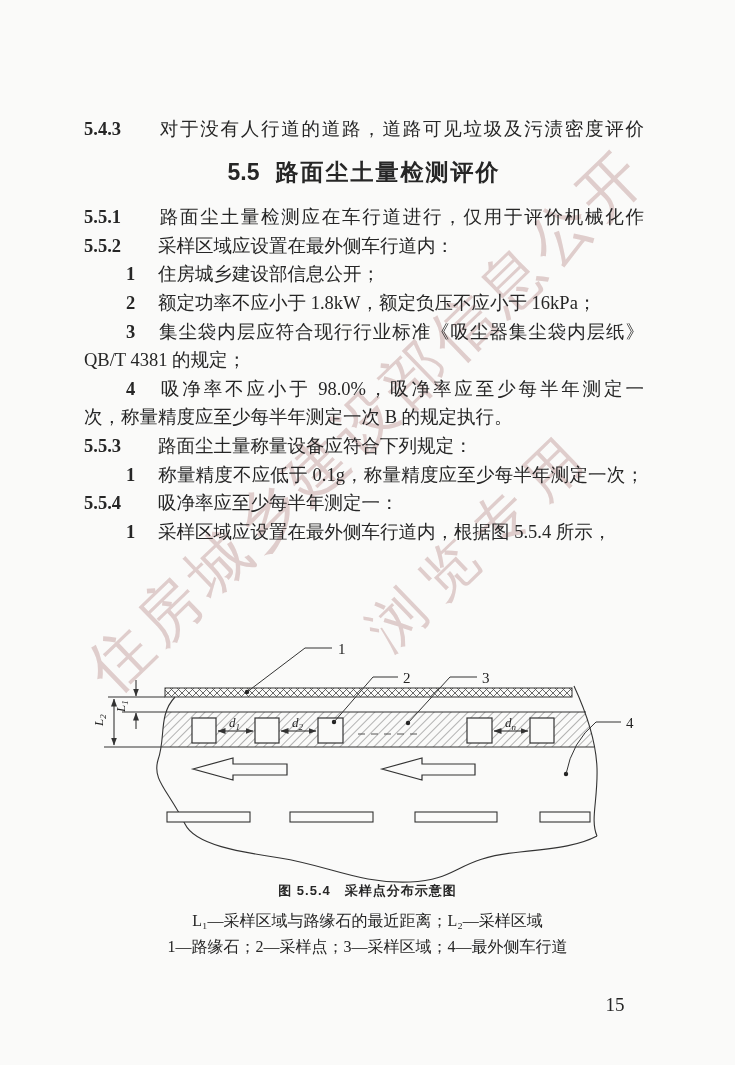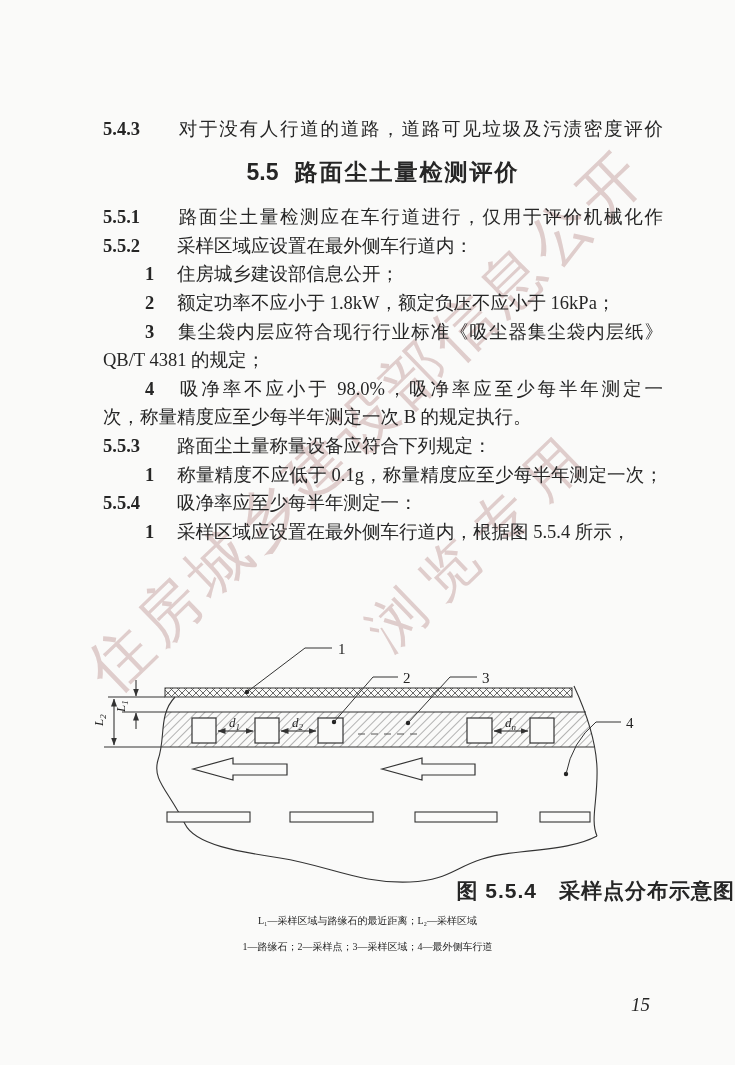--- a/index.html
+++ b/index.html
@@ -18,21 +18,21 @@
     font-family:"Liberation Serif","DejaVu Serif",serif;
     white-space:nowrap;
     transform-origin:left center;
     pointer-events:none;
   }
   #wm1{left:98px;top:648px;font-size:62px;height:64px;line-height:64px;letter-spacing:6px;transform:rotate(-44deg);}
   #wm2{left:377px;top:610px;font-size:56px;height:58px;line-height:58px;letter-spacing:16px;transform:rotate(-44deg);}
   
   #body-text{
     position:absolute;z-index:1;
-    left:103px;top:115px;width:560px;
+    left:84px;top:115px;width:560px;
     font-size:18.5px;
   }
   .bl{height:28.6px;line-height:28.6px;white-space:nowrap;}
   .bl.j{white-space:normal;text-align:justify;text-align-last:justify;text-justify:inter-character;height:28.6px;overflow:hidden;}
   .bl .num{font-weight:bold;}
   .bl.sec .num{display:inline-block;width:74px;}
   .bl.item{padding-left:42px;}
   .bl.item.j{width:518px;}
   .bl.item .num{display:inline-block;width:32px;}
   .bl.head{
@@ -40,31 +40,31 @@
     font-family:"Liberation Sans","DejaVu Sans",sans-serif;
     font-weight:bold;font-size:23px;letter-spacing:2px;
     margin-top:14px;margin-bottom:17px;height:28.6px;
   }
   .bl.head .num{display:inline;width:auto;margin-right:16px;letter-spacing:0;}
   
   #fig-svg{position:absolute;left:0;top:0;z-index:1;pointer-events:none;}
   
   #fig-caption{
     position:absolute;z-index:1;left:0;top:878px;width:735px;
-    text-align:right;line-height:26px;
+    text-align:center;line-height:26px;
     font-family:"Liberation Sans","DejaVu Sans",sans-serif;
-    font-weight:bold;font-size:21px;letter-spacing:1px;
+    font-weight:bold;font-size:13px;letter-spacing:1px;
   }
   #fig-legend{
     position:absolute;z-index:1;left:0;top:908px;width:735px;
-    text-align:center;font-size:10px;line-height:26px;
+    text-align:center;font-size:16px;line-height:26px;
   }
   #page-number{
     position:absolute;z-index:1;left:580px;top:994px;width:70px;
-    text-align:right;font-size:19px;font-style:italic;
+    text-align:center;font-size:19px;
   }
 </style>
 </head>
 <body>
 
 <div id="page">
 
   <div id="wm1" class="wm">住房城乡建设部信息公开</div>
   <div id="wm2" class="wm">浏览专用</div>
 

